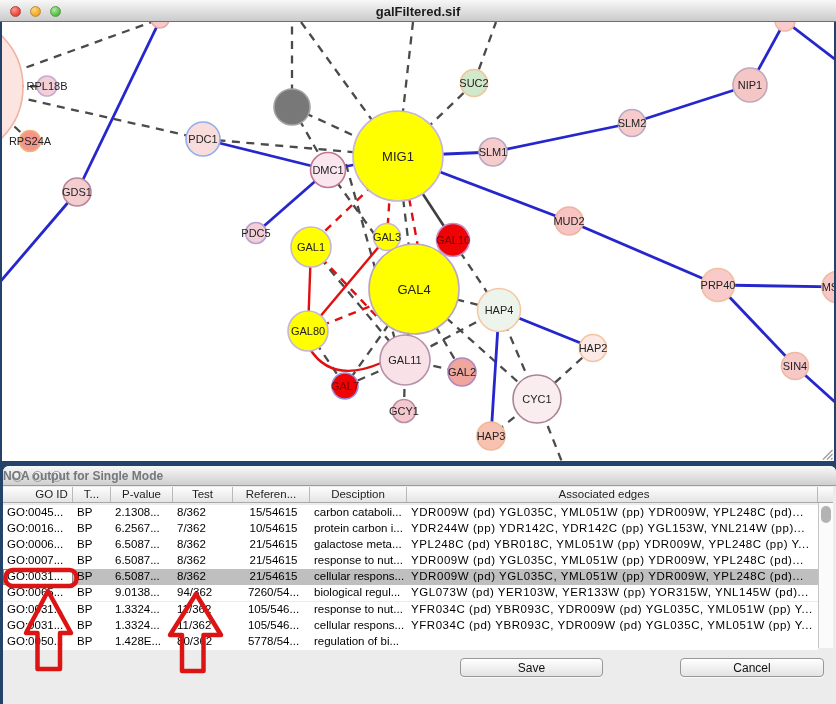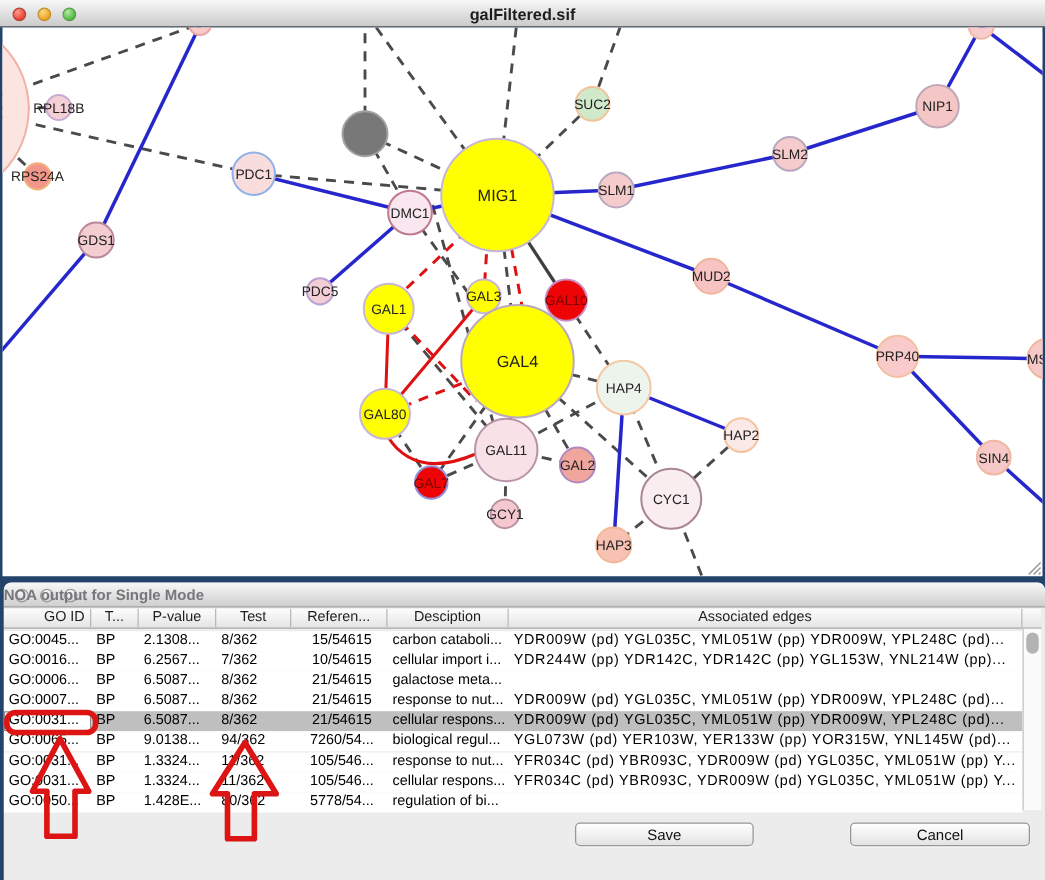--- a/index.html
+++ b/index.html
@@ -193,30 +193,31 @@
         <div class="c5">15/54615</div>
         <div class="c6">carbon cataboli...</div>
         <div class="c7">YDR009W (pd) YGL035C, YML051W (pp) YDR009W, YPL248C (pd)...</div>
       </div>
 <div class="row" style="top:55.0px;">
         <div class="c1">GO:0016...</div>
         <div class="c2">BP</div>
         <div class="c3">6.2567...</div>
         <div class="c4">7/362</div>
         <div class="c5">10/54615</div>
-        <div class="c6">cellular import i...</div>
+        <div class="c6">protein carbon i...</div>
         <div class="c7">YDR244W (pp) YDR142C, YDR142C (pp) YGL153W, YNL214W (pp)...</div>
       </div>
 <div class="row" style="top:71.1px;">
         <div class="c1">GO:0006...</div>
         <div class="c2">BP</div>
         <div class="c3">6.5087...</div>
         <div class="c4">8/362</div>
         <div class="c5">21/54615</div>
         <div class="c6">galactose meta...</div>
+        <div class="c7">YPL248C (pd) YBR018C, YML051W (pp) YDR009W, YPL248C (pp) Y...</div>
       </div>
 <div class="row" style="top:87.2px;">
         <div class="c1">GO:0007...</div>
         <div class="c2">BP</div>
         <div class="c3">6.5087...</div>
         <div class="c4">8/362</div>
         <div class="c5">21/54615</div>
         <div class="c6">response to nut...</div>
         <div class="c7">YDR009W (pd) YGL035C, YML051W (pp) YDR009W, YPL248C (pd)...</div>
       </div>

